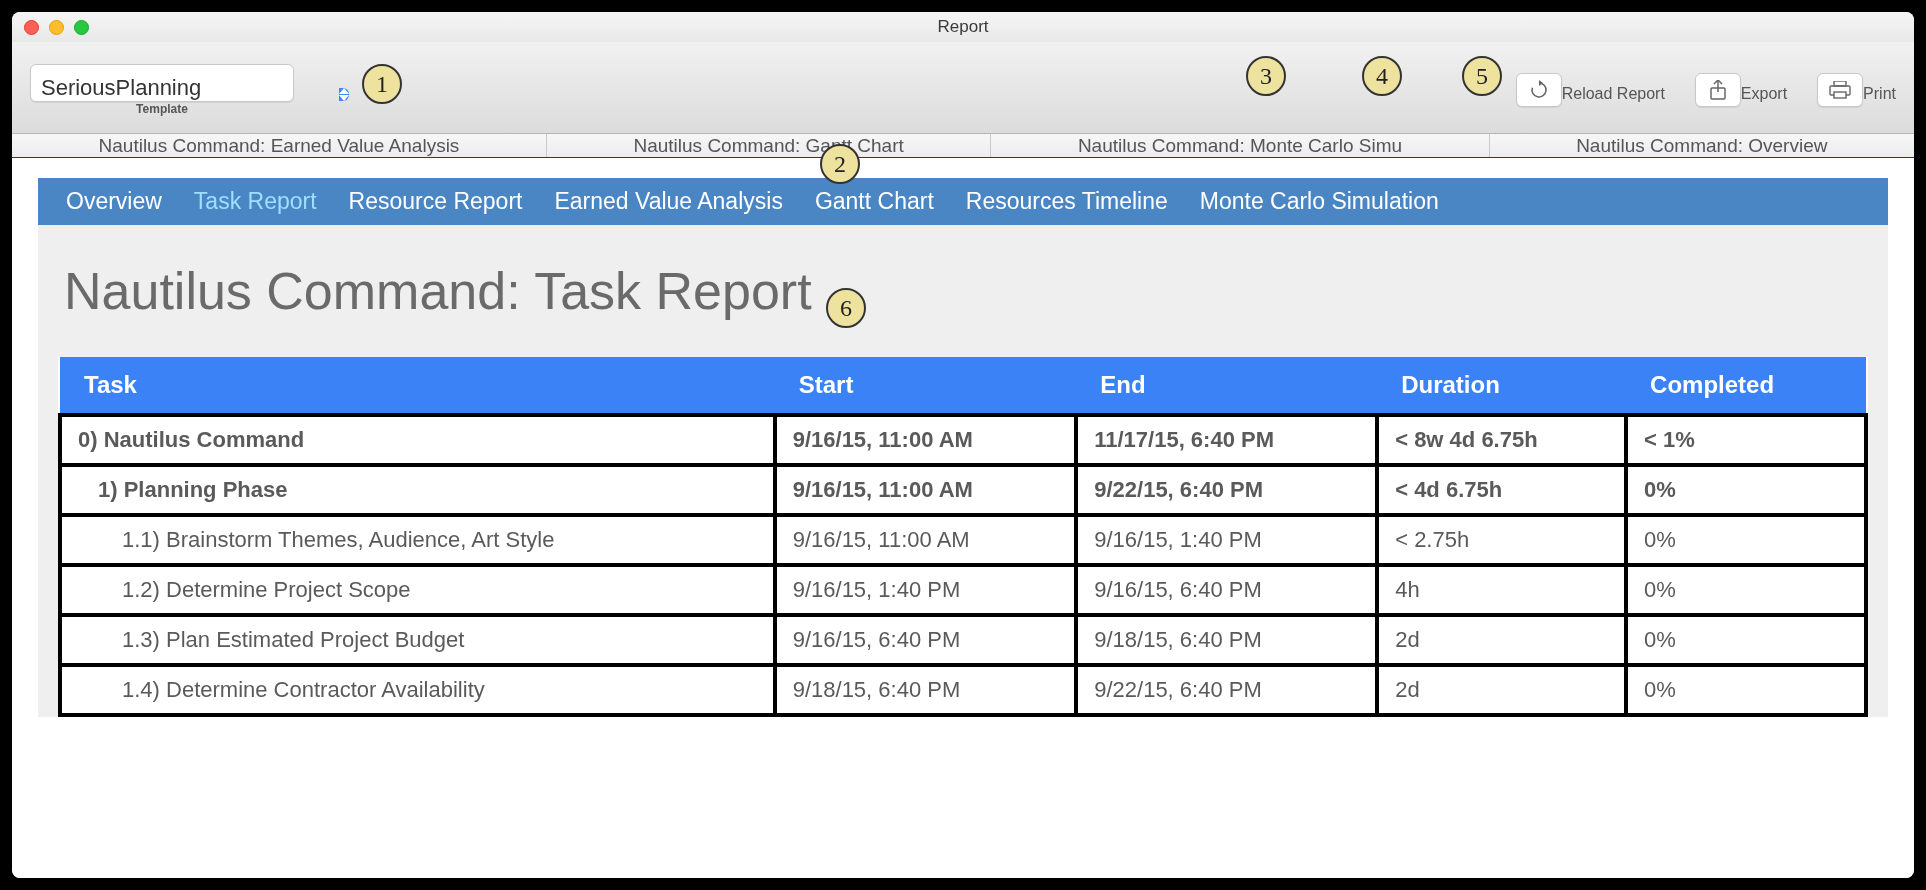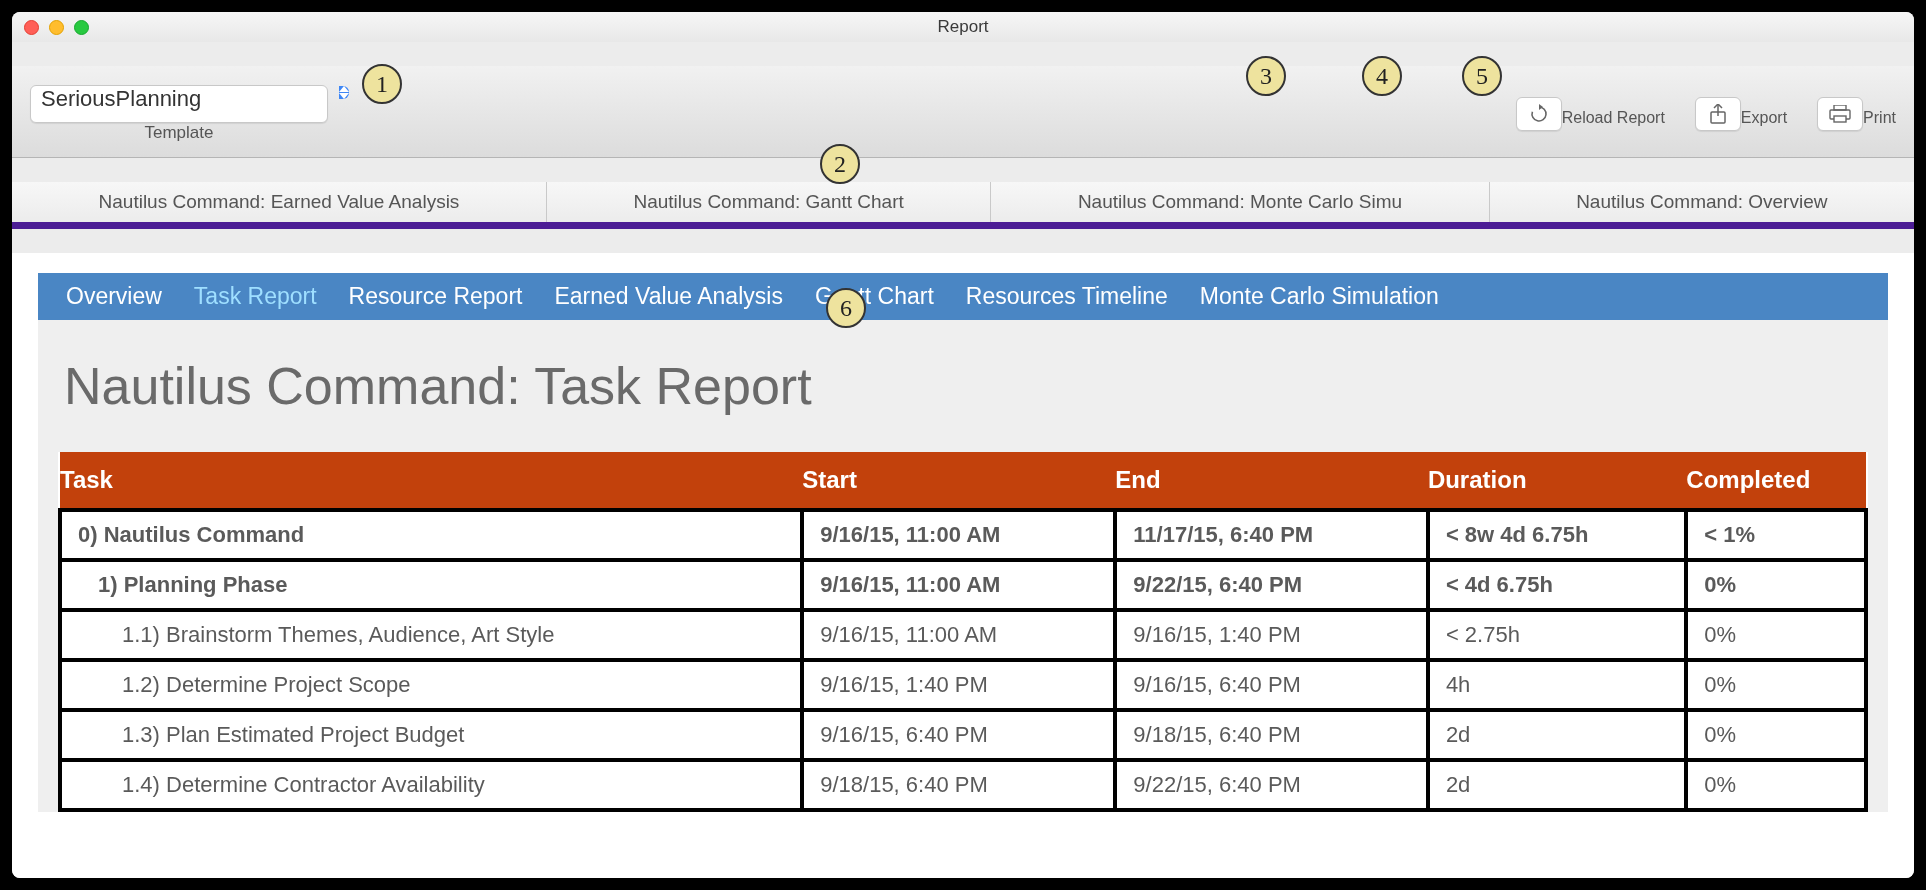--- a/index.html
+++ b/index.html
@@ -12,21 +12,20 @@
       position: relative;
     }
     .window {
       background: #ececec;
       border-radius: 8px;
       overflow: hidden;
       width: 100%;
       height: 100%;
       display: flex;
       flex-direction: column;
-      gap: 24px;
     }
     .titlebar {
       height: 30px;
       background: linear-gradient(#f6f6f6, #e8e8e8);
       display: flex;
       align-items: center;
       position: relative;
       padding-left: 12px;
     }
     .traffic-lights { display: flex; gap: 10px; }
@@ -43,54 +42,54 @@
       background: linear-gradient(#f1f1f1, #dcdcdc);
       border-bottom: 1px solid #b5b5b5;
       display: flex;
       align-items: center;
       padding: 10px 18px 6px 18px;
       height: 92px;
       position: relative;
     }
     .template-group { display: flex; flex-direction: column; align-items: center; }
     .select-wrap {
-      display: flex; align-items: flex-start;
+      display: flex; align-items: flex-end;
       background: #fff; border: 1px solid #c8c8c8;
-      border-radius: 6px; height: 38px; width: 298px;
+      border-radius: 6px; height: 38px; width: 264px;
       box-shadow: 0 1px 1px rgba(0,0,0,.08);
     }
     .select-wrap input {
       border: none; flex: 1; font-size: 22px; padding: 0 10px;
       background: transparent; border-radius: 6px 0 0 6px;
       color: #333;
     }
     .select-arrows {
       width: 28px; background: #3f87f5; border-radius: 0 6px 6px 0;
       display: flex; flex-direction: column; align-items: center; justify-content: center;
       gap: 1px;
     }
     .select-arrows svg { display: block; }
-    .template-label { font-size: 17px; color: #555; margin-top: 0; }
+    .template-label { font-size: 12px; color: #555; margin-top: 0; font-weight: bold; }
     .toolbar-right {
       margin-left: auto; display: flex; gap: 30px; align-items: flex-start;
     }
     .tool-btn { display: flex; flex-direction: row; align-items: center; }
     .tool-btn .btn-box {
       background: #fff; border: 1px solid #c8c8c8; border-radius: 6px;
       height: 34px; width: 46px;
       display: flex; align-items: center; justify-content: center;
       box-shadow: 0 1px 1px rgba(0,0,0,.08);
       cursor: pointer;
     }
     .tool-btn .label { font-size: 16px; color: #555; margin-top: 8px; }
     .tabs {
       background: #f3f3f3;
-      border-bottom: 7px solid #4c1d95;
-      display: flex;
-      height: 47px;
+      border-bottom: 1px solid #4c1d95;
+      display: flex;
+      height: 24px;
     }
     .tab {
       flex: 1 1 auto;
       border-right: 1px solid #c9c9c9;
       display: flex; align-items: center; justify-content: center;
       font-size: 19px; color: #555; white-space: nowrap;
       padding: 0 14px; cursor: pointer;
       background: linear-gradient(#f7f7f7,#ececec);
       overflow: hidden;
     }
@@ -115,22 +114,22 @@
     .report-title {
       font-size: 52px; font-weight: 300; color: #6a6a6a;
       padding: 6px 6px 36px 6px;
     }
     .report-title strong { font-weight: 500; color: #6a6a6a; }
     table.task-table {
       width: 100%; border-collapse: collapse; font-size: 22px;
       background: #fff;
     }
     table.task-table th {
-      background: #c2410c; color: #fff; text-align: left;
-      font-weight: 600; padding: 14px 0; font-size: 24px;
+      background: #3b82f6; color: #fff; text-align: left;
+      font-weight: 600; padding: 14px 24px; font-size: 24px;
     }
     table.task-table td {
       border: 4px solid #000000; padding: 10px 16px; color: #5a5a5a;
     }
     table.task-table tr.l0 td { font-weight: 700; }
     table.task-table tr.l1 td:first-child { padding-left: 36px; font-weight: 700; }
     table.task-table tr.l1 td { font-weight: 700; }
     table.task-table tr.l2 td:first-child { padding-left: 60px; font-weight: 400; }
     table.task-table tr.l2 td { font-weight: 400; }
 

